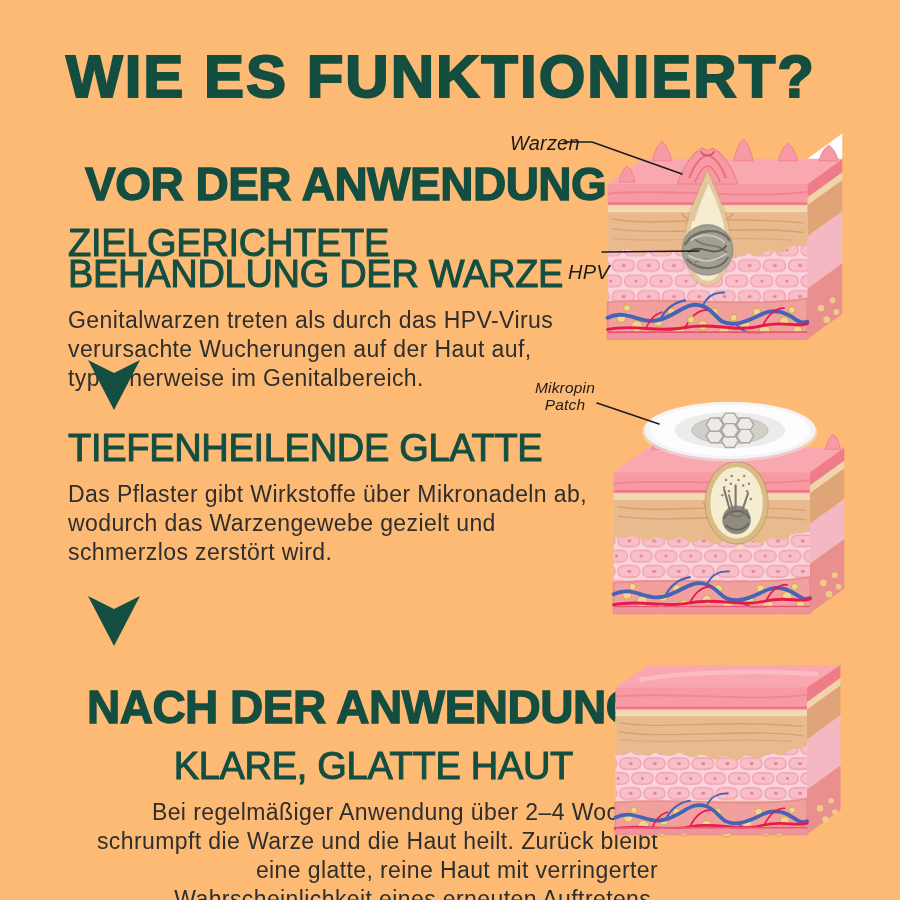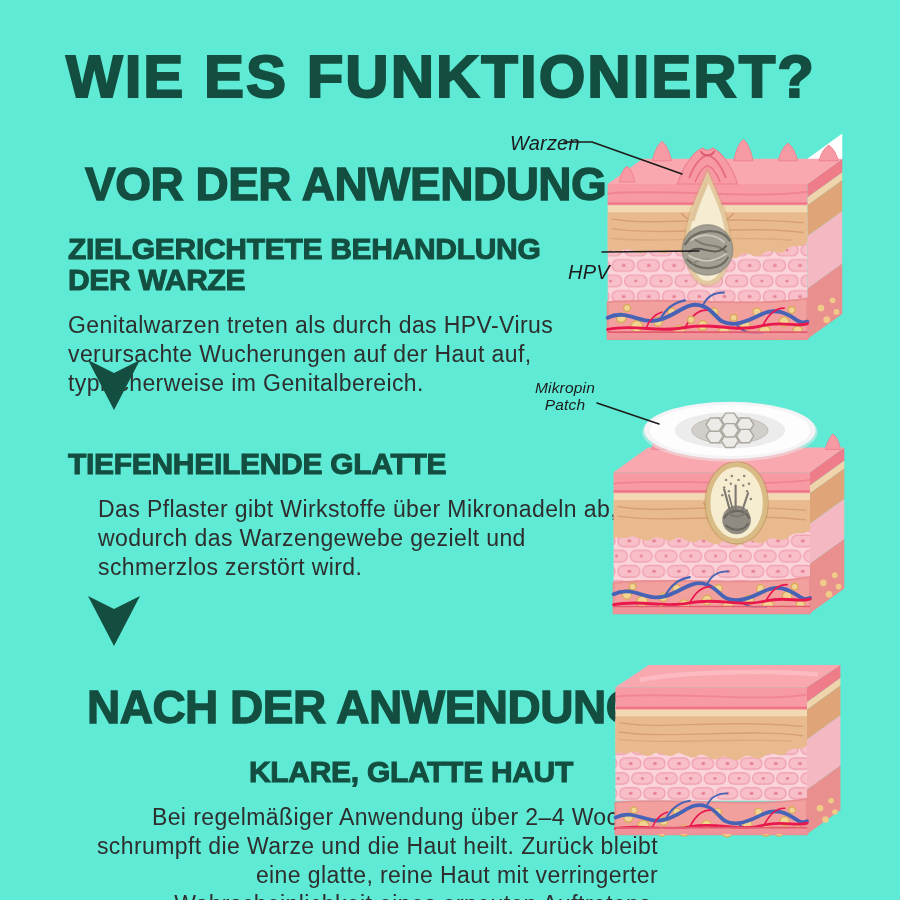--- a/index.html
+++ b/index.html
@@ -1,42 +1,42 @@
 <!DOCTYPE html>
 <html lang="de"><head>
 <meta charset="utf-8">
 <style>
   :root{
     --green:#134E40;
     --body:#2E2E2E;
   }
   html,body{margin:0;padding:0;background:#fff;}
   .page{
-    position:relative;width:900px;height:900px;background:#5eead4;overflow:hidden;
+    position:relative;width:900px;height:900px;background:#fdba74;overflow:hidden;
     font-family:"Liberation Sans",sans-serif;
   }
   .title{
     position:absolute;left:66px;top:42px;margin:0;
     font-size:60px;font-weight:700;letter-spacing:2px;white-space:nowrap;
     color:var(--green);-webkit-text-stroke:2px var(--green);
   }
   .step{position:absolute;left:68px;}
   .step h2{
     margin:17px;font-size:46px;font-weight:700;letter-spacing:-0.5px;
     color:var(--green);-webkit-text-stroke:1.3px var(--green);white-space:nowrap;
   }
   .step h3{
-    margin:22px 0 0 0;font-size:30px;font-weight:700;letter-spacing:-0.3px;line-height:31px;
+    margin:7px 0 0 0;font-size:38px;font-weight:400;letter-spacing:-0.3px;line-height:31px;
     color:var(--green);-webkit-text-stroke:1px var(--green);max-width:505px;
   }
   .step p{
     margin:16px 0 0 0;font-size:23px;line-height:29px;letter-spacing:0.4px;color:var(--body);
   }
   .step1{top:140px;} .step1 p{width:505px;}
-  .step2{top:426px;} .step2 p{width:540px;margin-left:30px;}
+  .step2{top:426px;} .step2 p{width:540px;}
   .step3{top:663px;text-align:right;} .step3 p{width:590px;}
   .arrow{
     position:absolute;left:88px;width:52px;height:50px;background:var(--green);
     clip-path:polygon(0 0,50% 26%,100% 0,50% 100%);
   }
   .arrow1{top:360px;} .arrow2{top:596px;}
   .fig{position:absolute;}
   .fig svg{display:block;}
   .fig1{left:598px;top:118px;width:252px;}
   .fig2{left:604px;top:396px;width:248px;}

